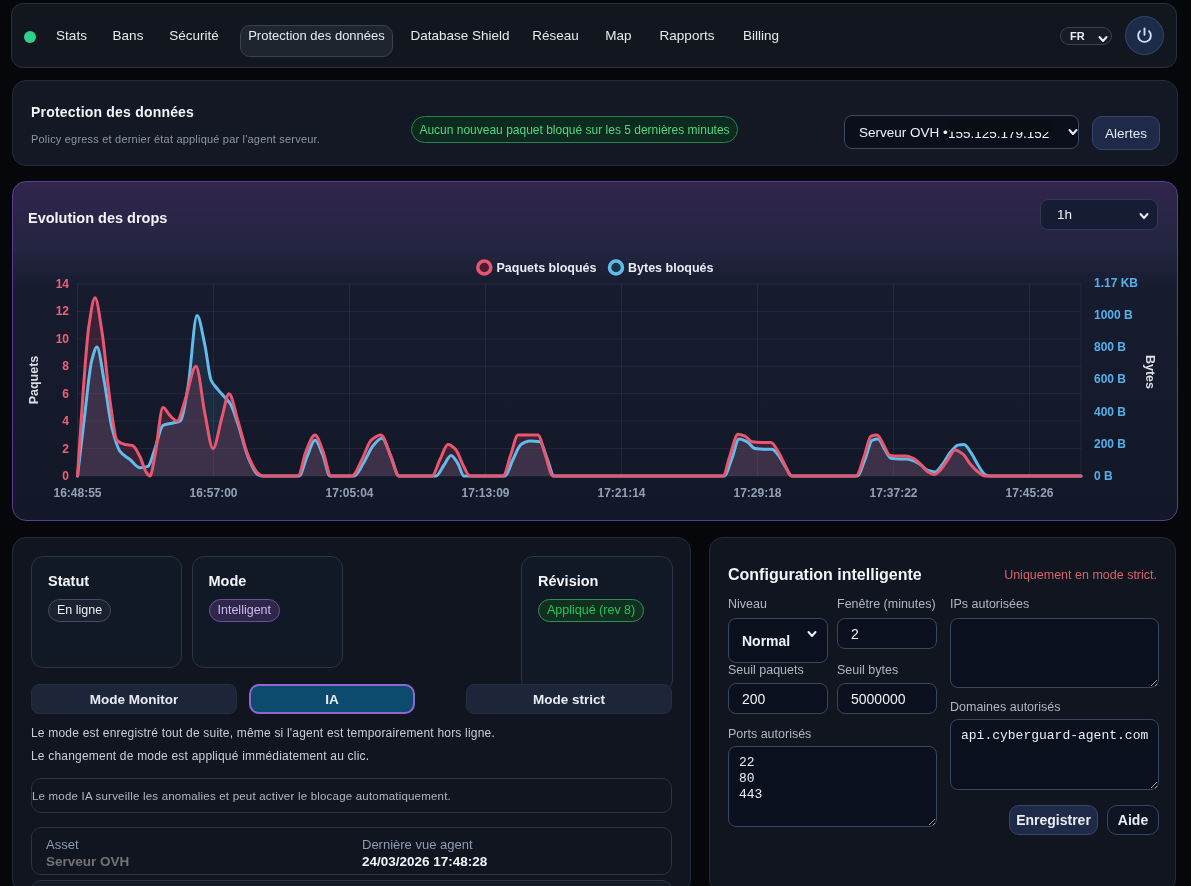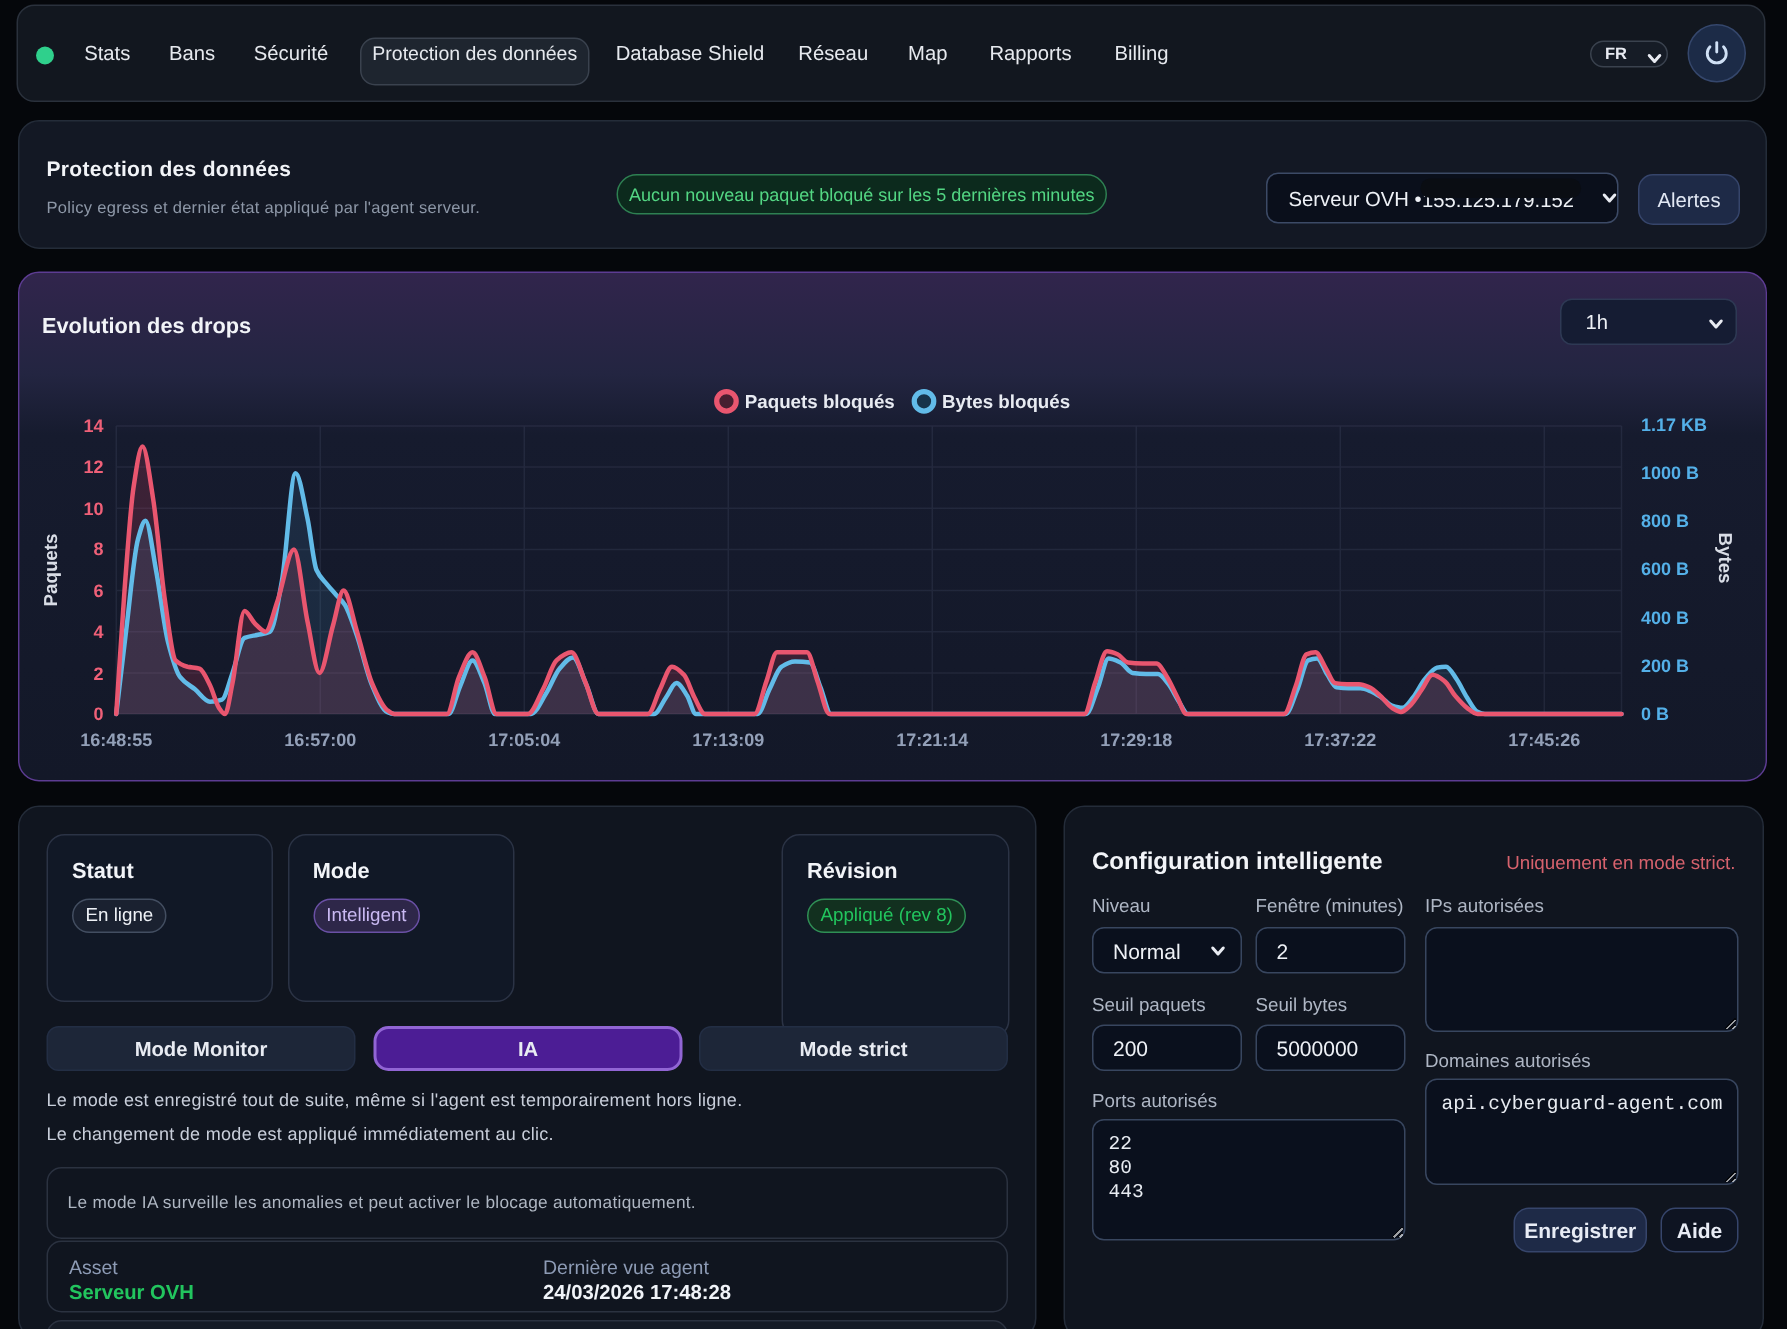--- a/index.html
+++ b/index.html
@@ -32,21 +32,21 @@
 #lp{left:12px;top:537px;width:679px;height:356px}
 #rp{left:709px;top:537px;width:467px;height:356px}
 .scard{position:absolute;background:#111826;border:1px solid #2b3345;border-radius:12px}
 .scard h3{font-size:14.5px;color:#f2f4f8;padding:15px 16px 0;line-height:19px}
 .pill{display:inline-block;margin:8px 0 0 16px;padding:3px 8px 4px;border-radius:12px;font-size:12.5px}
 .pill.gray{border:1px solid #434e61;background:#1a2130;color:#eef1f6}
 .pill.purple{border:1px solid #6a50a5;background:#2e2749;color:#c9b9f2}
 .pill.green{border:1px solid #2f8f55;background:#12301f;color:#22c55e}
 .mbtn{position:absolute;top:146px;height:30px;background:#1d2638;border:1px solid #232e44;border-radius:8px;color:#e8ebf2;font-weight:bold;font-size:13.5px;display:flex;align-items:center;justify-content:center}
 .note{position:absolute;left:18px;color:#c8ceda;font-size:12px;letter-spacing:.2px}
-#ibox{position:absolute;left:18px;top:240px;width:641px;height:48px;background:#10151f;border:1px solid #2b3240;border-radius:10px;display:flex;align-items:center;padding-left:13px;color:#aeb6c2;font-size:11.5px;letter-spacing:.2px}
+#ibox{position:absolute;left:18px;top:240px;width:641px;height:35px;background:#10151f;border:1px solid #2b3240;border-radius:10px;display:flex;align-items:center;color:#aeb6c2;font-size:11.5px;letter-spacing:.2px}
 #abox{position:absolute;left:18px;top:289px;width:641px;height:48px;background:#10151f;border:1px solid #2b3240;border-radius:10px}
 #cutbox{position:absolute;left:18px;top:342px;width:641px;height:20px;background:#151b26;border:1px solid #2b3240;border-radius:10px}
 .lab{position:absolute;font-size:12.5px;color:#aeb6c4}
 .inp{position:absolute;background:#0a101d;border:1px solid #38465f;border-radius:8px;color:#eef1f6;font-size:14px;padding-left:13px}
 .mono{font-family:"Liberation Mono",monospace;font-size:13px;color:#e8ecf2;background:#0a101d;border:1px solid #38465f;border-radius:8px;resize:both;padding:8px 10px;line-height:16px;white-space:pre;overflow:hidden}
 .btn{position:absolute;border-radius:10px;font-weight:bold;font-size:14px;color:#e8ecf5;display:flex;align-items:center;justify-content:center}
 </style></head>
 <body>
 <div id="page">
 
@@ -127,41 +127,41 @@
 <div id="sel1h" class="abs">1h</div>
 <svg class="chevi abs" style="left:1138px;top:210px" viewBox="0 0 12 12">
       <path d="M2.5 4l3.5 4 3.5-4" stroke="#e8ebf2" stroke-width="2" fill="none" stroke-linecap="round" stroke-linejoin="round"></path>
     </svg>
 
 <div class="abs card" id="lp">
   <div class="scard" style="left:18px;top:18px;width:151px;height:112px"><h3>Statut</h3><span class="pill gray">En ligne</span></div>
   <div class="scard" style="left:178.5px;top:18px;width:151.5px;height:112px"><h3>Mode</h3><span class="pill purple">Intelligent</span></div>
   <div class="scard" style="left:508px;top:18px;width:151.5px;height:136px"><h3>Révision</h3><span class="pill green">Appliqué (rev 8)</span></div>
   <div class="mbtn" style="left:18px;width:206px">Mode Monitor</div>
-  <div class="mbtn" style="left:236px;width:206px;background:#4c1d95;border:2px solid #9165d4;border-radius:10px">IA</div>
+  <div class="mbtn" style="left:236px;width:166px;background:#0c4a6e;border:2px solid #9165d4;border-radius:10px">IA</div>
   <div class="mbtn" style="left:453px;width:206px">Mode strict</div>
   <div class="note" style="top:188px">Le mode est enregistré tout de suite, même si l'agent est temporairement hors ligne.</div>
   <div class="note" style="top:211px">Le changement de mode est appliqué immédiatement au clic.</div>
   <div id="ibox">Le mode IA surveille les anomalies et peut activer le blocage automatiquement.</div>
   <div id="abox">
     <div style="position:absolute;left:14px;top:9px;font-size:13px;color:#8d9bb5">Asset</div>
-    <div style="position:absolute;left:14px;top:26px;font-size:13.5px;font-weight:bold;color:#22c55e">Serveur OVH</div>
+    <div style="position:absolute;left:14px;top:26px;font-size:13.5px;font-weight:bold;color:#737373">Serveur OVH</div>
     <div style="position:absolute;left:330px;top:9px;font-size:13px;color:#8d9bb5">Dernière vue agent</div>
     <div style="position:absolute;left:330px;top:26px;font-size:13.5px;font-weight:bold;color:#f0f3f8">24/03/2026 17:48:28</div>
   </div>
   <div id="cutbox"></div>
 </div>
 
 <div class="abs card" id="rp">
   <div style="position:absolute;left:18px;top:28px;font-size:16px;font-weight:bold;color:#f2f4f8">Configuration intelligente</div>
   <div style="position:absolute;right:18px;top:30px;font-size:12.5px;color:#d6626d">Uniquement en mode strict.</div>
   <div class="lab" style="left:18px;top:59px">Niveau</div>
   <div class="lab" style="left:127px;top:59px">Fenêtre (minutes)</div>
   <div class="lab" style="left:240px;top:59px">IPs autorisées</div>
-  <div class="inp" style="left:18px;top:80px;width:100px;height:31px;display:flex;align-items:center;font-weight:normal">Normal</div>
+  <div class="inp" style="left:18px;top:80px;width:100px;height:45px;display:flex;align-items:center;font-weight:bold">Normal</div>
   <svg class="chevi" style="position:absolute;left:96px;top:90px" viewBox="0 0 12 12">
         <path d="M2.5 4l3.5 4 3.5-4" stroke="#e8ebf2" stroke-width="2" fill="none" stroke-linecap="round" stroke-linejoin="round"></path>
       </svg>
   <div class="inp" style="left:127px;top:80px;width:100px;height:31px;display:flex;align-items:center">2</div>
   <textarea class="mono" style="position: absolute; left: 240px; top: 80px; width: 209px; height: 70px;"></textarea>
   <div class="lab" style="left:18px;top:125px">Seuil paquets</div>
   <div class="lab" style="left:127px;top:125px">Seuil bytes</div>
   <div class="inp" style="left:18px;top:145px;width:100px;height:31px;display:flex;align-items:center">200</div>
   <div class="inp" style="left:127px;top:145px;width:100px;height:31px;display:flex;align-items:center">5000000</div>
   <div class="lab" style="left:240px;top:162px">Domaines autorisés</div>

